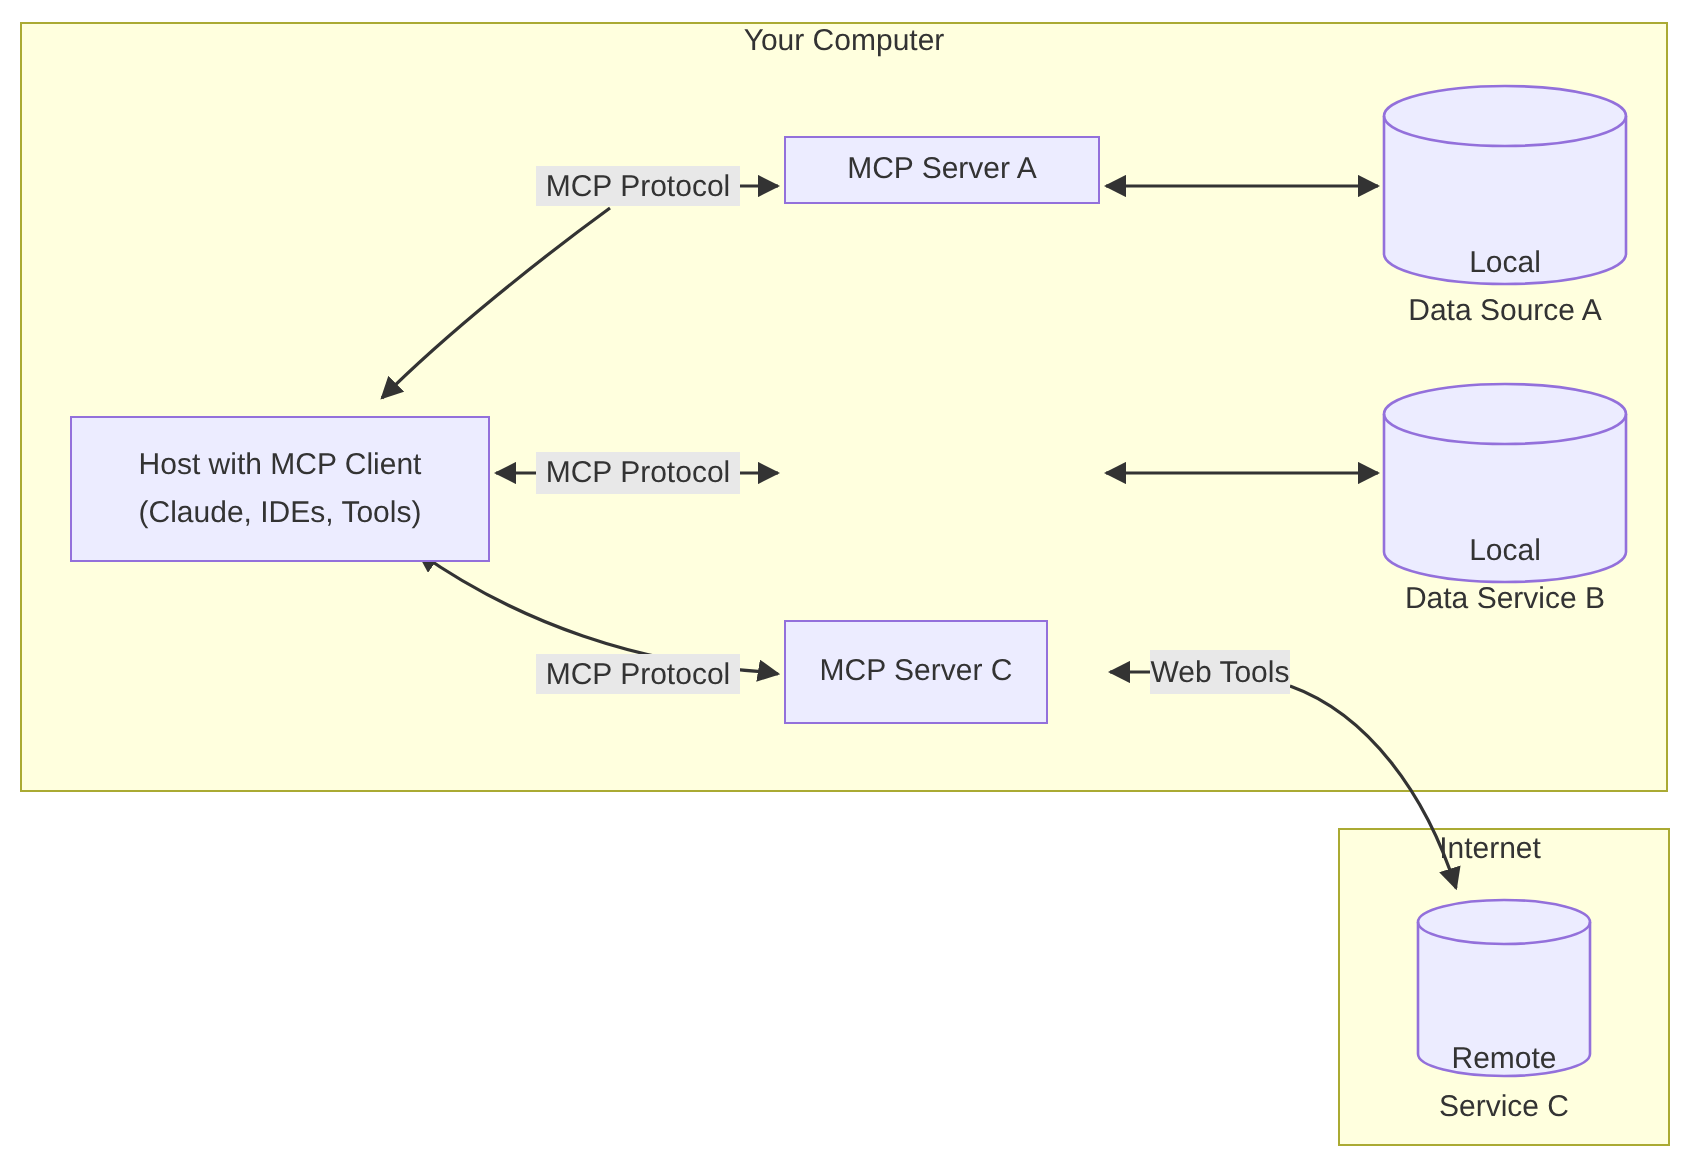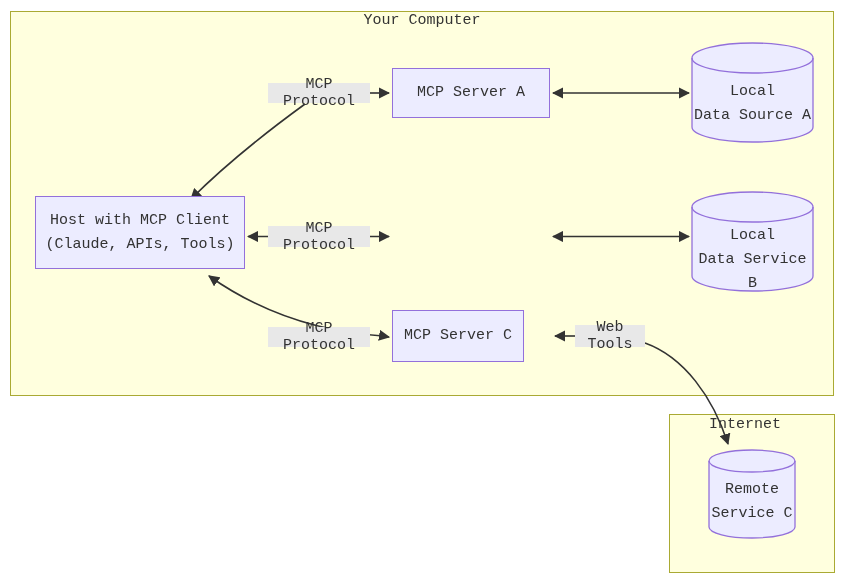--- a/index.html
+++ b/index.html
@@ -1,39 +1,39 @@
 <!DOCTYPE html>
 <html style="--cluster-fill: #ffffde; --cluster-border: #aaaa33; --node-fill: #ececff; --node-border: #9370db; --edge-color: #333333; --edge-label-bg: #e8e8e8; --text-color: #333333;"><head>
 <meta charset="utf-8">
 <style>
   html,body{margin:0;padding:0;background:#ffffff;}
   .canvas{
     position:relative;width:845px;height:581px;background:#ffffff;overflow:hidden;
-    font-family:Liberation Mono, monospace;color:var(--text-color,#333333);
+    font-family:Liberation Sans, sans-serif;color:var(--text-color,#333333);
   }
   .cluster{
     position:absolute;background:var(--cluster-fill,#ffffde);
     border:1px solid var(--cluster-border,#aaaa33);box-sizing:border-box;
   }
   .cluster-title{
     position:absolute;text-align:center;font-size:15px;color:var(--text-color,#333333);
   }
   svg.layer{position:absolute;left:0;top:0;width:845px;height:581px;pointer-events:none;}
   .edge{stroke:var(--edge-color,#333333);stroke-width:1.6;fill:none;}
   .arrowhead{fill:var(--edge-color,#333333);}
   .cyl-body{fill:var(--node-fill,#ececff);stroke:var(--node-border,#9370db);stroke-width:1.3;}
   .cyl-lid{fill:none;stroke:var(--node-border,#9370db);stroke-width:1.3;}
   .node{
     position:absolute;background:var(--node-fill,#ececff);
     border:1px solid var(--node-border,#9370db);box-sizing:border-box;
     display:flex;flex-direction:column;align-items:center;justify-content:center;
     font-size:15px;text-align:center;line-height:24px;
   }
   .cyl-label{
-    position:absolute;text-align:center;font-size:15px;line-height:24px;color:var(--text-color,#333333);
+    position:absolute;text-align:center;font-size:15px;line-height:24px;color:var(--text-color,#333333);margin-top:40px;
   }
   .edge-label{
     position:absolute;background:var(--edge-label-bg,#e8e8e8);
     font-size:15px;text-align:center;display:flex;align-items:center;justify-content:center;
     color:var(--text-color,#333333);
   }
 </style>
 </head>
 <body>
 
@@ -69,26 +69,26 @@
     <path class="cyl-body" d="M 692 207 A 60.5 15 0 0 1 813 207 L 813 276 A 60.5 15 0 0 1 692 276 Z"></path>
     <path class="cyl-lid" d="M 692 207 A 60.5 15 0 0 0 813 207"></path>
 
     <path class="cyl-body" d="M 709 461 A 43 11 0 0 1 795 461 L 795 527 A 43 11 0 0 1 709 527 Z"></path>
     <path class="cyl-lid" d="M 709 461 A 43 11 0 0 0 795 461"></path>
   </svg>
 
   <div class="cluster-title" style="left:10px;top:12px;width:824px;">Your Computer</div>
   <div class="cluster-title" style="left:669px;top:416px;width:152px;">Internet</div>
 
-  <div class="node" style="left:35px;top:196px;width:210px;height:73px;">
+  <div class="node" style="left:35px;top:208px;width:210px;height:73px;">
     <span>Host with MCP Client</span>
-    <span>(Claude, APIs, Tools)</span>
+    <span>(Claude, IDEs, Tools)</span>
   </div>
 
-  <div class="node" style="left:392px;top:68px;width:158px;height:50px;">
+  <div class="node" style="left:392px;top:68px;width:158px;height:34px;">
     <span>MCP Server A</span>
   </div>
 
 
   <div class="node" style="left:392px;top:310px;width:132px;height:52px;">
     <span>MCP Server C</span>
   </div>
 
   <div class="cyl-label" style="left:692px;top:80px;width:121px;">
     <div>Local</div>

